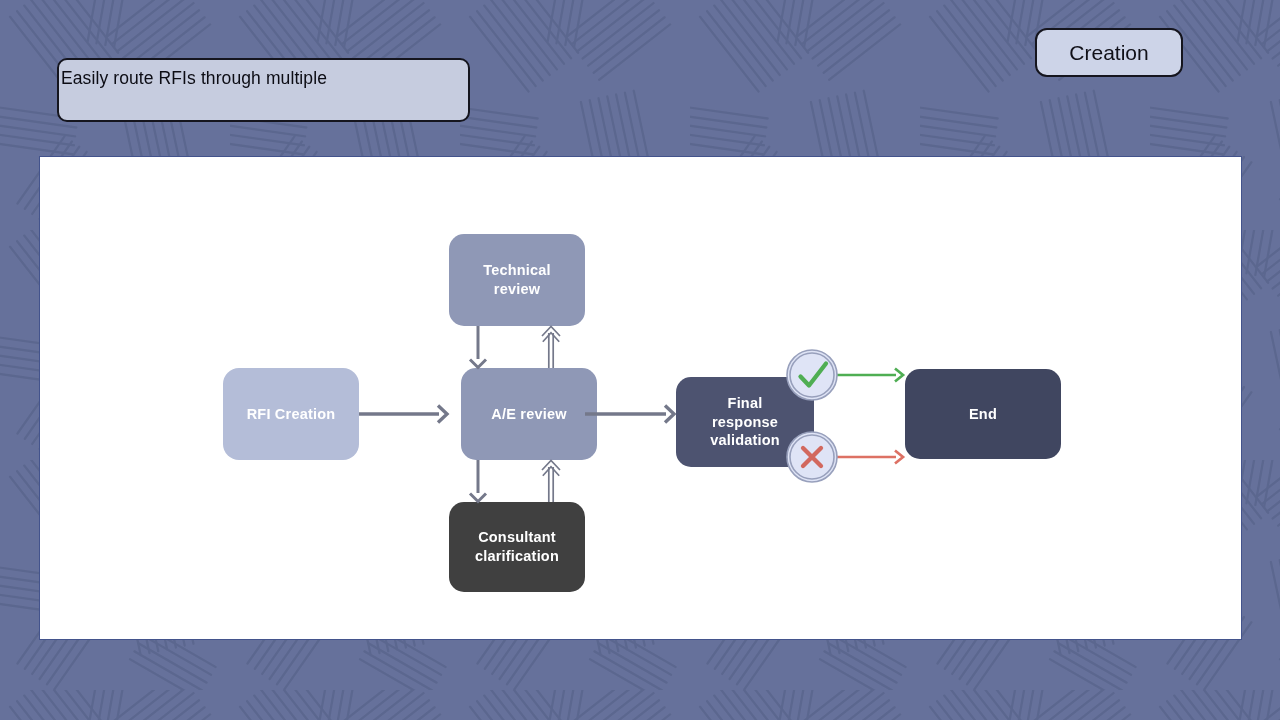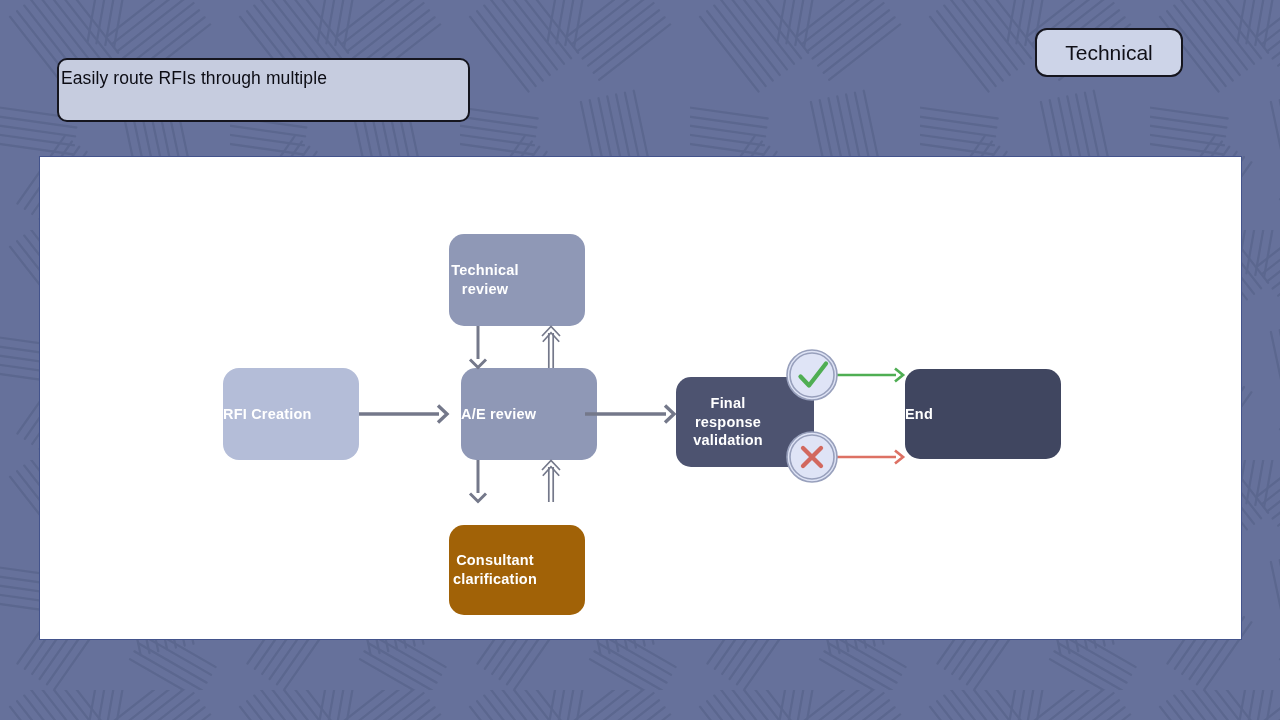--- a/index.html
+++ b/index.html
@@ -59,20 +59,21 @@
     background: #ffffff;
     border: 1px solid #43538c;
   }
 
   
   .node {
     position: absolute;
     border-radius: 15px;
     display: flex;
     align-items: center;
+    justify-content: center;
     text-align: center;
     color: #ffffff;
     font-size: 14.5px;
     font-weight: 600;
     line-height: 1.3;
     letter-spacing: 0.2px;
     z-index: 1;
   }
   .node span { display: block; }
   .node-rfi         { left: 183px; top: 211px; width: 136px; height: 92px; }
@@ -128,38 +129,38 @@
     </defs>
     <rect width="1280" height="720" fill="#66719b"></rect>
     <rect width="1280" height="720" fill="url(#scribble)"></rect>
   </svg>
 
   <div class="caption-box">
     <div>Easily route RFIs through multiple</div>
   </div>
 
   <div class="execution-badge">
-    <span>Technical</span>
+    <span>Creation</span>
   </div>
 
   <div class="diagram-canvas">
 
     <div class="node node-rfi" style="background: rgb(180, 189, 216); border-radius: 16px;">
       <span>RFI Creation</span>
     </div>
 
     <div class="node node-technical" style="background: rgb(143, 152, 182);">
       <span>Technical review</span>
     </div>
 
     <div class="node node-ae" style="background: rgb(143, 152, 182);">
       <span>A/E review</span>
     </div>
 
-    <div class="node node-consultant" style="background: #a16207; margin-top: 23px;">
+    <div class="node node-consultant" style="background: #404040;">
       <span>Consultant clarification</span>
     </div>
 
     <div class="node node-final" style="background: rgb(77, 83, 112); margin-top: 8px;">
       <span>Final response validation</span>
     </div>
 
     <div class="node node-end" style="background: rgb(64, 70, 96);">
       <span>End</span>
     </div>

